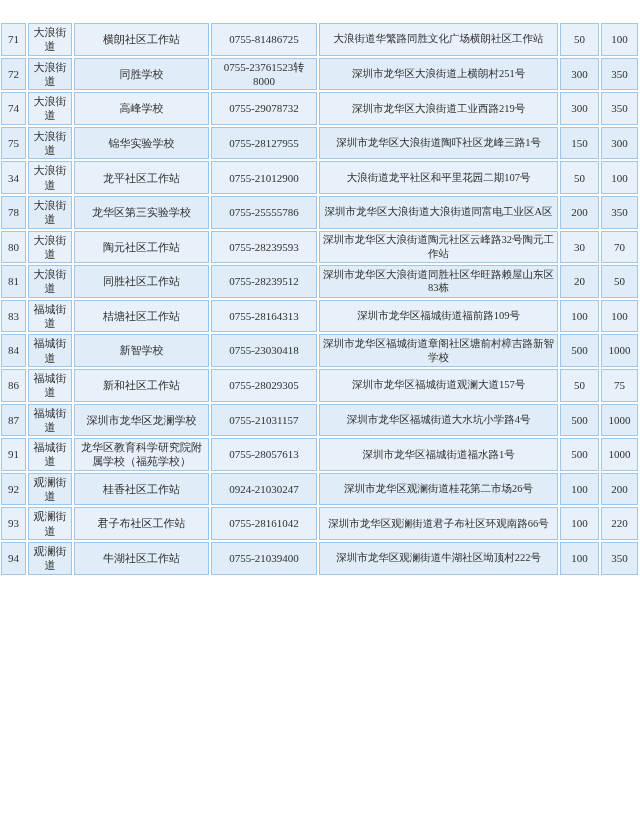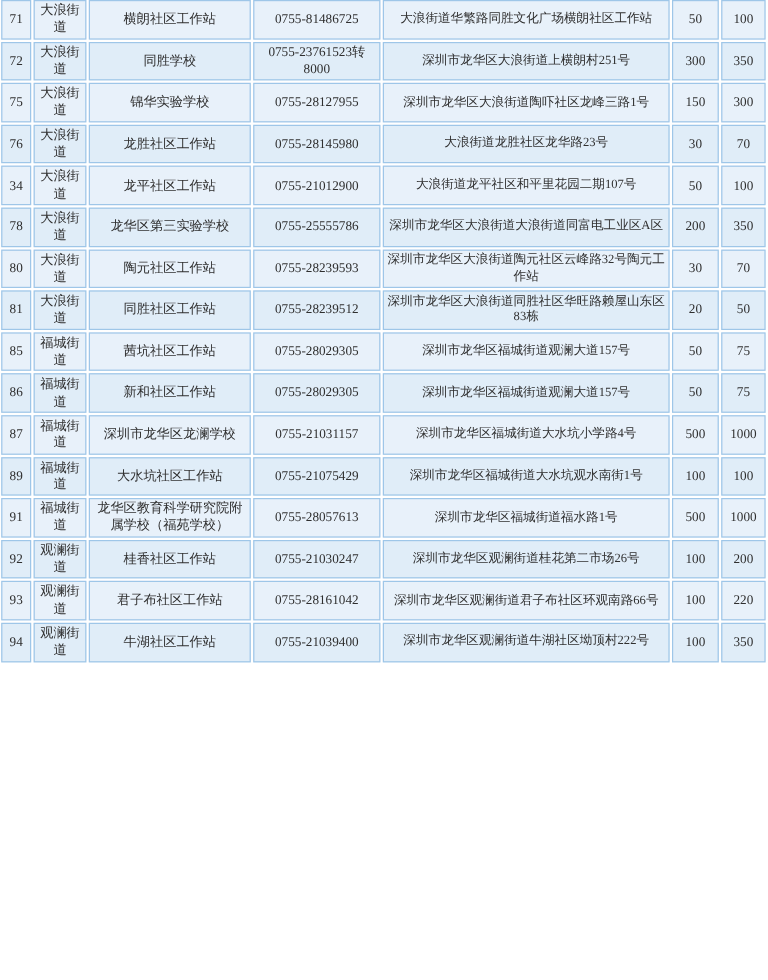--- a/index.html
+++ b/index.html
@@ -15,20 +15,21 @@
     padding: 0;
     background: var(--page-bg);
     font-family: "Liberation Serif", "DejaVu Serif", serif;
     color: var(--text);
   }
   .page {
     width: 640px;
     height: 686px;
     overflow: hidden;
     background: var(--page-bg);
+    margin-top: 23px;
   }
   table.facility-table {
     border-collapse: separate;
     border-spacing: 2px;
     width: 641px;
     margin-top: -2px;
     margin-left: -1px;
     table-layout: fixed;
   }
   td {
@@ -68,38 +69,38 @@
         <tr>
           <td class="c0">72</td>
           <td class="c1">大浪街道</td>
           <td class="c2">同胜学校</td>
           <td class="c3">0755-23761523转8000</td>
           <td class="c4">深圳市龙华区大浪街道上横朗村251号</td>
           <td class="c5">300</td>
           <td class="c6">350</td>
         </tr>
         <tr>
+          <td class="c0">74</td>
+          <td class="c1">大浪街道</td>
+          <td class="c2">高峰学校</td>
+          <td class="c3">0755-29078732</td>
+          <td class="c4">深圳市龙华区大浪街道工业西路219号</td>
+          <td class="c5">300</td>
+          <td class="c6">350</td>
+        </tr>
+        <tr>
           <td class="c0">75</td>
           <td class="c1">大浪街道</td>
           <td class="c2">锦华实验学校</td>
           <td class="c3">0755-28127955</td>
           <td class="c4">深圳市龙华区大浪街道陶吓社区龙峰三路1号</td>
           <td class="c5">150</td>
           <td class="c6">300</td>
         </tr>
         <tr>
-          <td class="c0">76</td>
-          <td class="c1">大浪街道</td>
-          <td class="c2">龙胜社区工作站</td>
-          <td class="c3">0755-28145980</td>
-          <td class="c4">大浪街道龙胜社区龙华路23号</td>
-          <td class="c5">30</td>
-          <td class="c6">70</td>
-        </tr>
-        <tr>
           <td class="c0">34</td>
           <td class="c1">大浪街道</td>
           <td class="c2">龙平社区工作站</td>
           <td class="c3">0755-21012900</td>
           <td class="c4">大浪街道龙平社区和平里花园二期107号</td>
           <td class="c5">50</td>
           <td class="c6">100</td>
         </tr>
         <tr>
           <td class="c0">78</td>
@@ -122,69 +123,69 @@
         <tr>
           <td class="c0">81</td>
           <td class="c1">大浪街道</td>
           <td class="c2">同胜社区工作站</td>
           <td class="c3">0755-28239512</td>
           <td class="c4">深圳市龙华区大浪街道同胜社区华旺路赖屋山东区83栋</td>
           <td class="c5">20</td>
           <td class="c6">50</td>
         </tr>
         <tr>
-          <td class="c0">85</td>
-          <td class="c1">福城街道</td>
-          <td class="c2">茜坑社区工作站</td>
-          <td class="c3">0755-28029305</td>
-          <td class="c4">深圳市龙华区福城街道观澜大道157号</td>
-          <td class="c5">50</td>
-          <td class="c6">75</td>
+          <td class="c0">83</td>
+          <td class="c1">福城街道</td>
+          <td class="c2">桔塘社区工作站</td>
+          <td class="c3">0755-28164313</td>
+          <td class="c4">深圳市龙华区福城街道福前路109号</td>
+          <td class="c5">100</td>
+          <td class="c6">100</td>
+        </tr>
+        <tr>
+          <td class="c0">84</td>
+          <td class="c1">福城街道</td>
+          <td class="c2">新智学校</td>
+          <td class="c3">0755-23030418</td>
+          <td class="c4">深圳市龙华区福城街道章阁社区塘前村樟吉路新智学校</td>
+          <td class="c5">500</td>
+          <td class="c6">1000</td>
         </tr>
         <tr>
           <td class="c0">86</td>
           <td class="c1">福城街道</td>
           <td class="c2">新和社区工作站</td>
           <td class="c3">0755-28029305</td>
           <td class="c4">深圳市龙华区福城街道观澜大道157号</td>
           <td class="c5">50</td>
           <td class="c6">75</td>
         </tr>
         <tr>
           <td class="c0">87</td>
           <td class="c1">福城街道</td>
           <td class="c2">深圳市龙华区龙澜学校</td>
           <td class="c3">0755-21031157</td>
           <td class="c4">深圳市龙华区福城街道大水坑小学路4号</td>
           <td class="c5">500</td>
           <td class="c6">1000</td>
         </tr>
         <tr>
-          <td class="c0">89</td>
-          <td class="c1">福城街道</td>
-          <td class="c2">大水坑社区工作站</td>
-          <td class="c3">0755-21075429</td>
-          <td class="c4">深圳市龙华区福城街道大水坑观水南街1号</td>
-          <td class="c5">100</td>
-          <td class="c6">100</td>
-        </tr>
-        <tr>
           <td class="c0">91</td>
           <td class="c1">福城街道</td>
           <td class="c2">龙华区教育科学研究院附属学校（福苑学校）</td>
           <td class="c3">0755-28057613</td>
           <td class="c4">深圳市龙华区福城街道福水路1号</td>
           <td class="c5">500</td>
           <td class="c6">1000</td>
         </tr>
         <tr>
           <td class="c0">92</td>
           <td class="c1">观澜街道</td>
           <td class="c2">桂香社区工作站</td>
-          <td class="c3">0755-21030247</td>
+          <td class="c3">0924-21030247</td>
           <td class="c4">深圳市龙华区观澜街道桂花第二市场26号</td>
           <td class="c5">100</td>
           <td class="c6">200</td>
         </tr>
         <tr>
           <td class="c0">93</td>
           <td class="c1">观澜街道</td>
           <td class="c2">君子布社区工作站</td>
           <td class="c3">0755-28161042</td>
           <td class="c4">深圳市龙华区观澜街道君子布社区环观南路66号</td>

